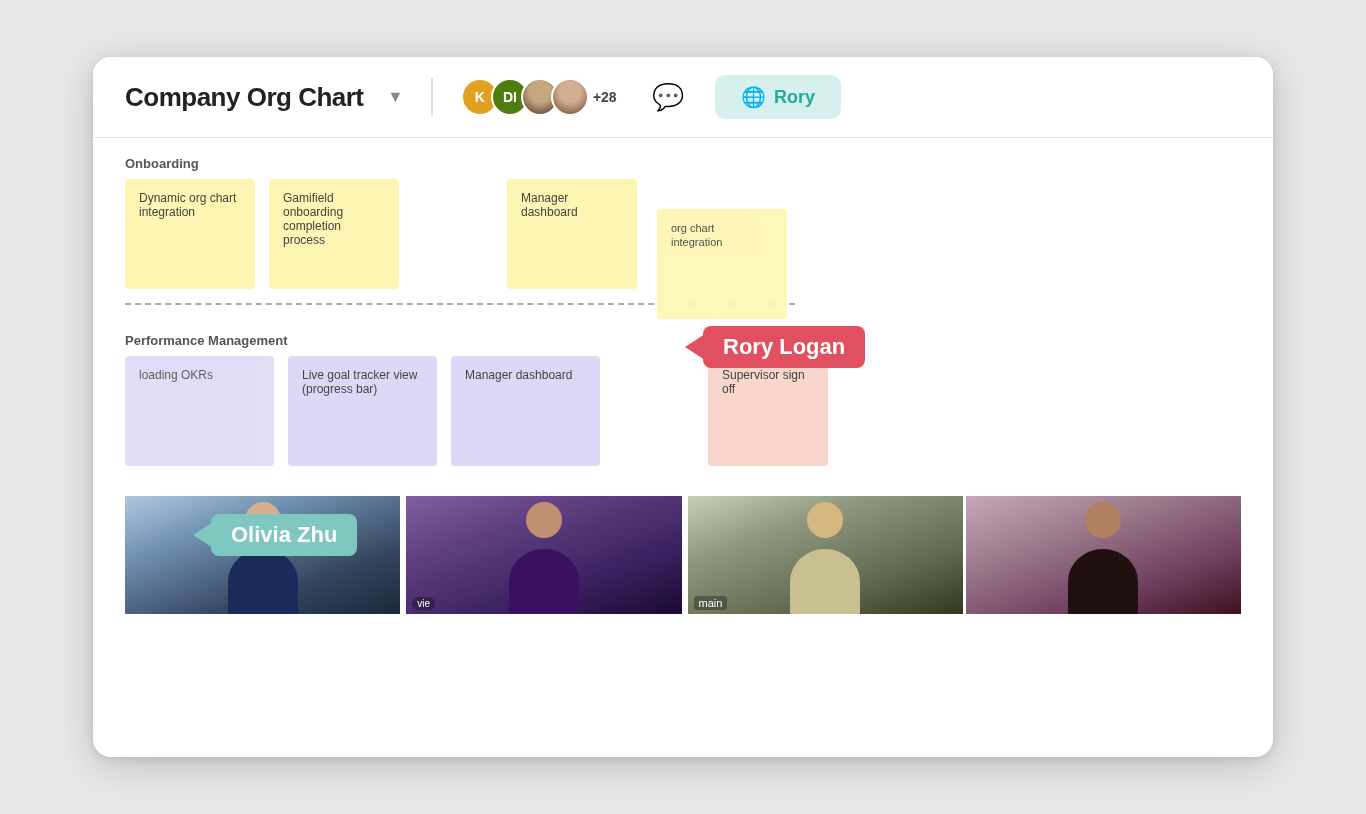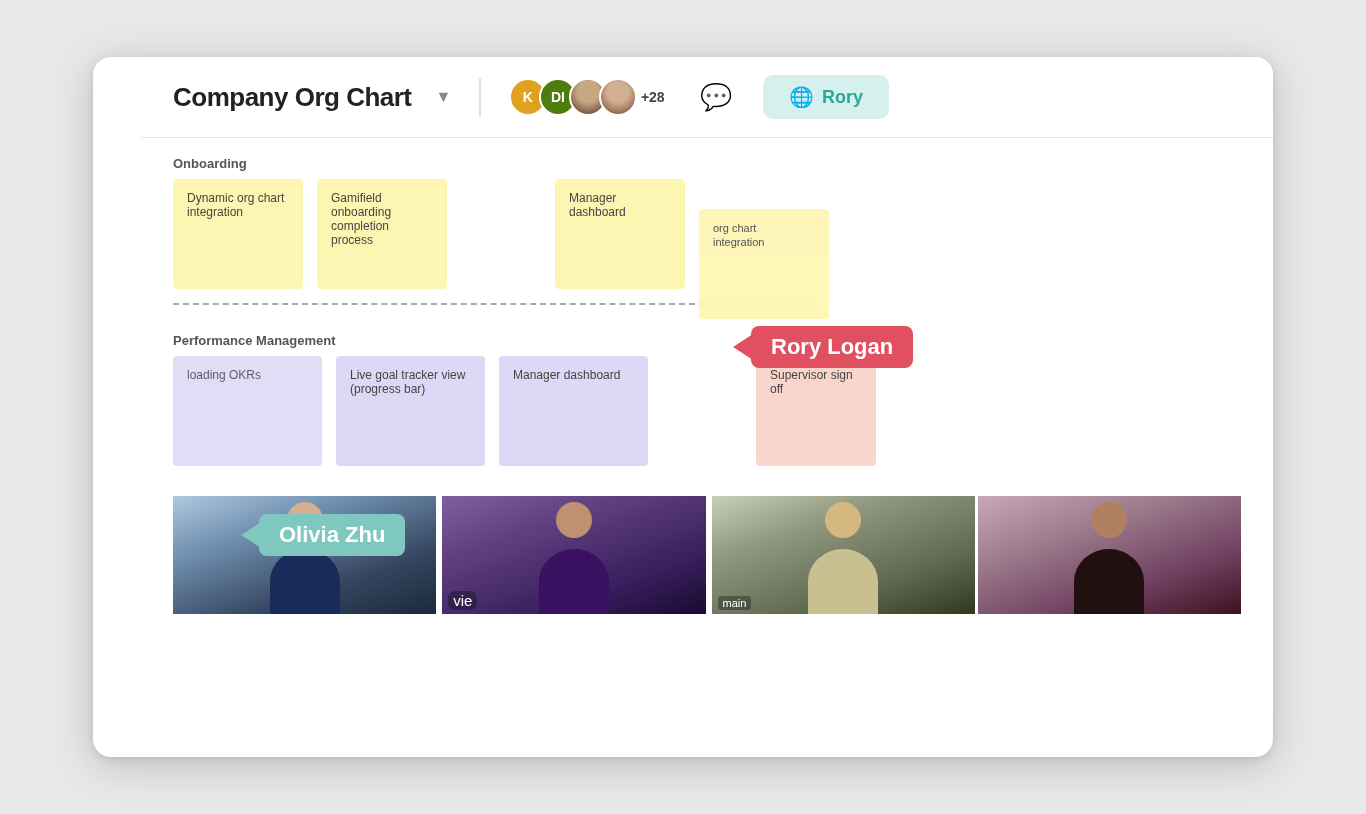--- a/index.html
+++ b/index.html
@@ -14,21 +14,20 @@
     }
 
     .device-frame {
       background: #fff;
       border-radius: 18px;
       box-shadow: 0 8px 40px rgba(0,0,0,0.18), 0 2px 8px rgba(0,0,0,0.10);
       width: 1180px;
       min-height: 700px;
       overflow: hidden;
       position: relative;
-      padding-left: 48px;
     }
 
     
     .header {
       display: flex;
       align-items: center;
       padding: 18px 32px;
       border-bottom: 1.5px solid #e5e5e5;
       background: #fff;
       gap: 18px;
@@ -252,21 +251,21 @@
         <div class="card-yellow">
           <span>Gamifield onboarding completion process</span>
         </div>
 
         <div style="width: 80px;"></div>
 
         <div class="card-yellow">
           <span>Manager dashboard</span>
         </div>
 
-        <div class="card-yellow" style="opacity:0.92; margin-left: 0; position: relative; top: 30px;">
+        <div class="card-yellow" style="opacity:0.92; margin-left: 6px; position: relative; top: 30px;">
           <span style="font-size:11px;">org chart<br>integration</span>
         </div>
       </div>
     </div>
 
     <hr class="dashed-divider">
 
     <div class="section-performance">
       <div class="section-label">Performance Management</div>
       <div class="cards-row">
@@ -310,21 +309,21 @@
         <div style="position:absolute;top:6px;left:50%;transform:translateX(-50%);width:36px;height:36px;border-radius:50%;background:#d4b090;"></div>
         <div style="position:absolute;bottom:0;left:50%;transform:translateX(-50%);width:70px;height:65px;border-radius:50% 50% 0 0;background:#1a2a5a;"></div>
       </div>
 
       <div style="width:3px; background: repeating-linear-gradient(to bottom, #fff 0,#fff 6px, transparent 6px, transparent 12px);"></div>
 
       <div style="flex:1; background: linear-gradient(180deg, #5a4060 0%, #3a2845 100%); position:relative; overflow:hidden; border-right:3px solid #fff; display:flex; align-items:flex-end;">
         <div style="position:absolute;top:0;left:0;right:0;bottom:0; background: linear-gradient(160deg,#8060a0 0%,#604080 30%,#3a2060 70%,#1a0a30 100%);"></div>
         <div style="position:absolute;top:6px;left:50%;transform:translateX(-50%);width:36px;height:36px;border-radius:50%;background:#c09070;"></div>
         <div style="position:absolute;bottom:0;left:50%;transform:translateX(-50%);width:70px;height:65px;border-radius:50% 50% 0 0;background:#3a1060;"></div>
-        <span style="position:absolute;bottom:4px;left:6px;font-size:15px;color:#fff;background:rgba(0,0,0,0.3);padding:1px 5px;border-radius:7px;">vie</span>
+        <span style="position:absolute;bottom:4px;left:6px;font-size:10px;color:#fff;background:rgba(0,0,0,0.3);padding:1px 5px;border-radius:7px;">vie</span>
       </div>
 
       <div style="width:3px; background: repeating-linear-gradient(to bottom, #fff 0,#fff 6px, transparent 6px, transparent 12px);"></div>
 
       <div style="flex:1; background: linear-gradient(180deg, #c0c8b0 0%, #a0a890 30%, #707860 100%); position:relative; overflow:hidden; border-right:3px solid #fff; display:flex; align-items:flex-end;">
         <div style="position:absolute;top:0;left:0;right:0;bottom:0; background: linear-gradient(160deg,#c8d0b8 0%,#909880 30%,#606850 70%,#303820 100%);"></div>
         <div style="position:absolute;top:6px;left:50%;transform:translateX(-50%);width:36px;height:36px;border-radius:50%;background:#d4b880;"></div>
         <div style="position:absolute;bottom:0;left:50%;transform:translateX(-50%);width:70px;height:65px;border-radius:50% 50% 0 0;background:#c8c090;"></div>
         <span style="position:absolute;bottom:4px;left:6px;font-size:11px;color:#fff;background:rgba(0,0,0,0.3);padding:1px 5px;border-radius:3px;">main</span>
       </div>

